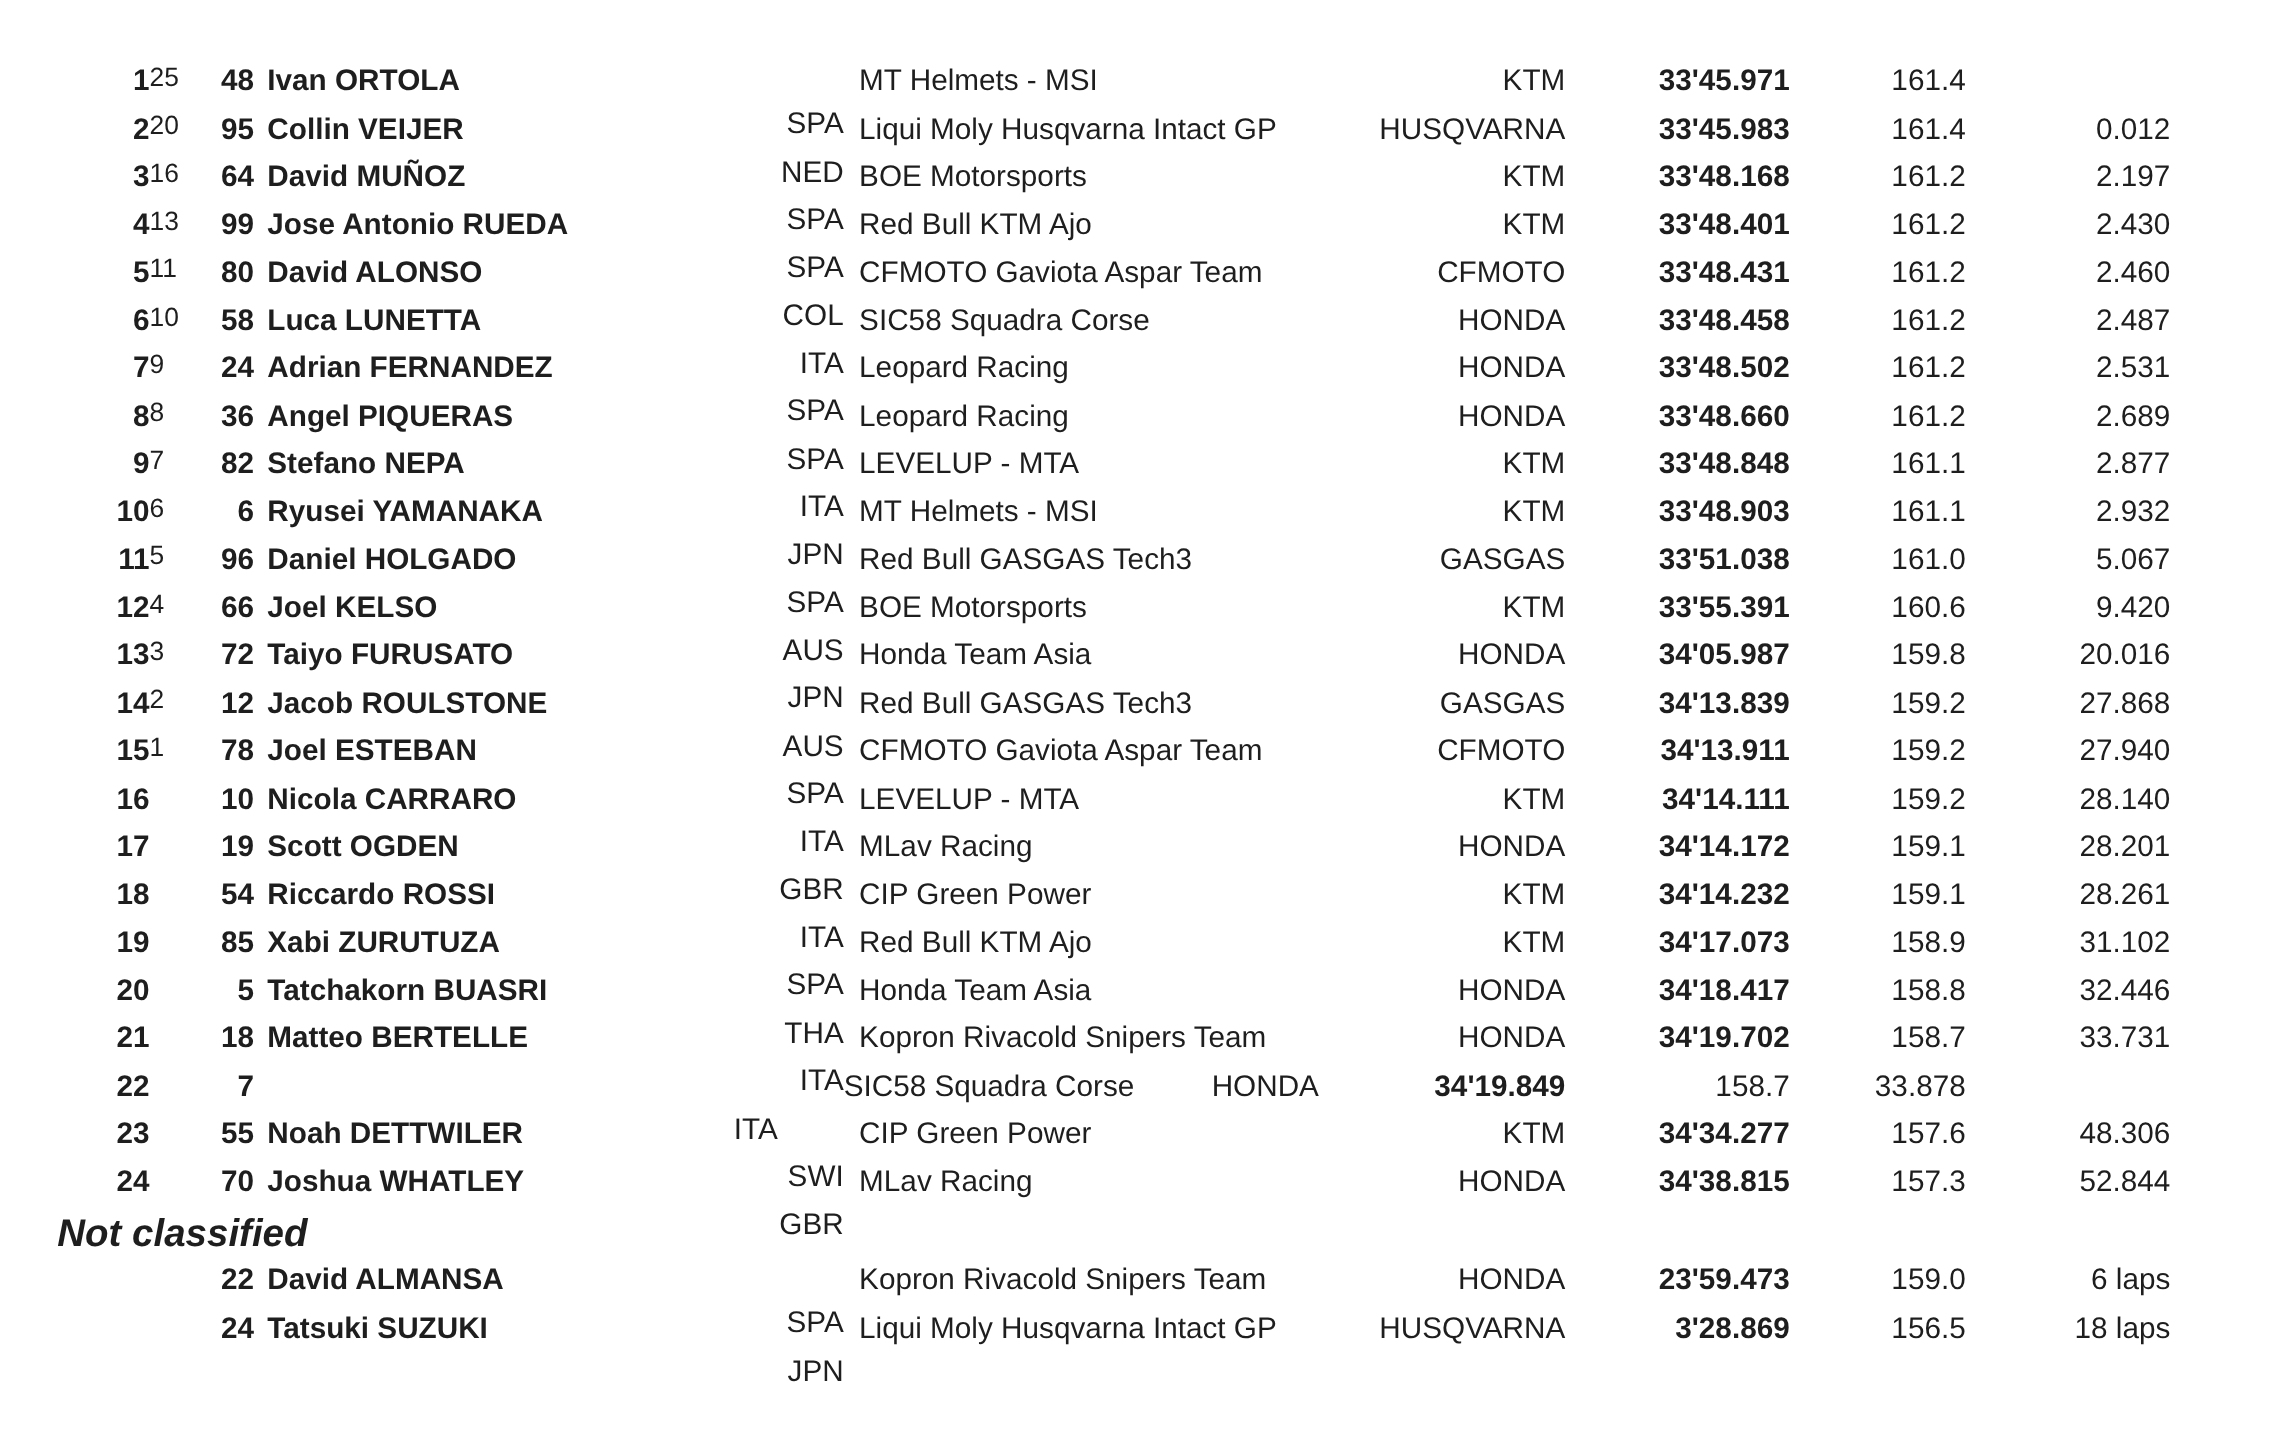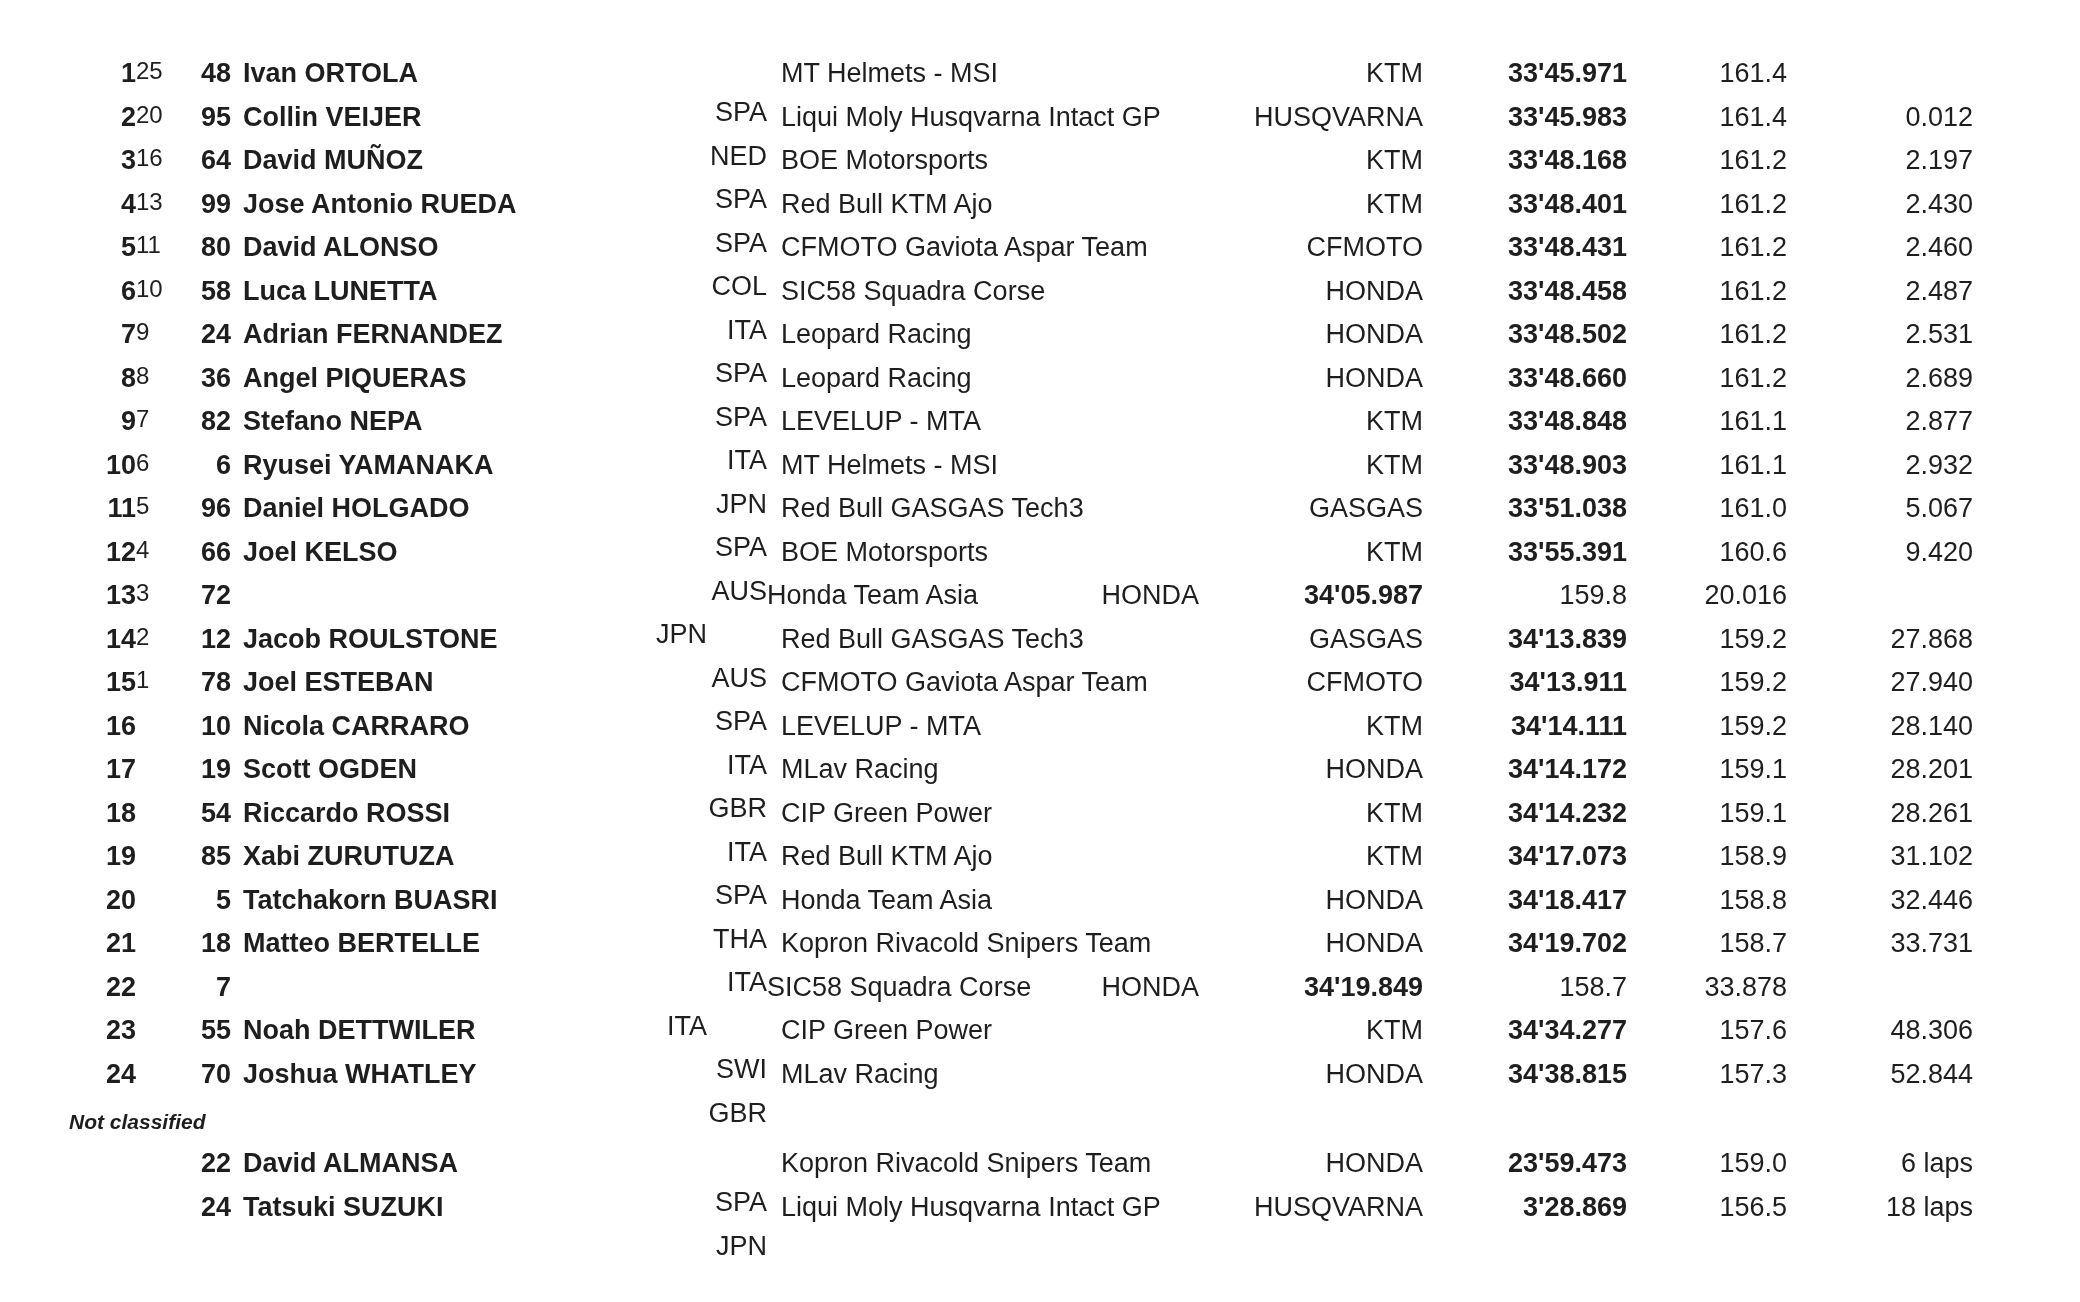--- a/index.html
+++ b/index.html
@@ -66,22 +66,22 @@
   .speed {
     text-align: right;
   }
   .gap {
     text-align: right;
   }
   .nc-label {
     margin-top: 6px;
     height: 40px;
     line-height: 40px;
-    padding-left: 69px;
-    font-size: 21px;
+    padding-left: 52px;
+    font-size: 35px;
     font-weight: bold;
     font-style: italic;
   }
 </style>
 </head>
 <body>
 
 <div class="page">
   <div class="results-block" id="classified">
   <div class="row">
@@ -275,20 +275,21 @@
     <span class="c speed">160.6</span>
     <span class="c gap">9.420</span>
   </div>
 
   <div class="row">
     <span class="c margin-cell"></span>
     <span class="c pos">13</span>
     <span class="c pts">3</span>
     <span class="c num">72</span>
     <span class="c margin-cell"></span>
+    <span class="c name">Taiyo FURUSATO</span>
     <span class="c nat">JPN</span>
     <span class="c margin-cell"></span>
     <span class="c team">Honda Team Asia</span>
     <span class="c make">HONDA</span>
     <span class="c time">34'05.987</span>
     <span class="c speed">159.8</span>
     <span class="c gap">20.016</span>
   </div>
 
   <div class="row">

